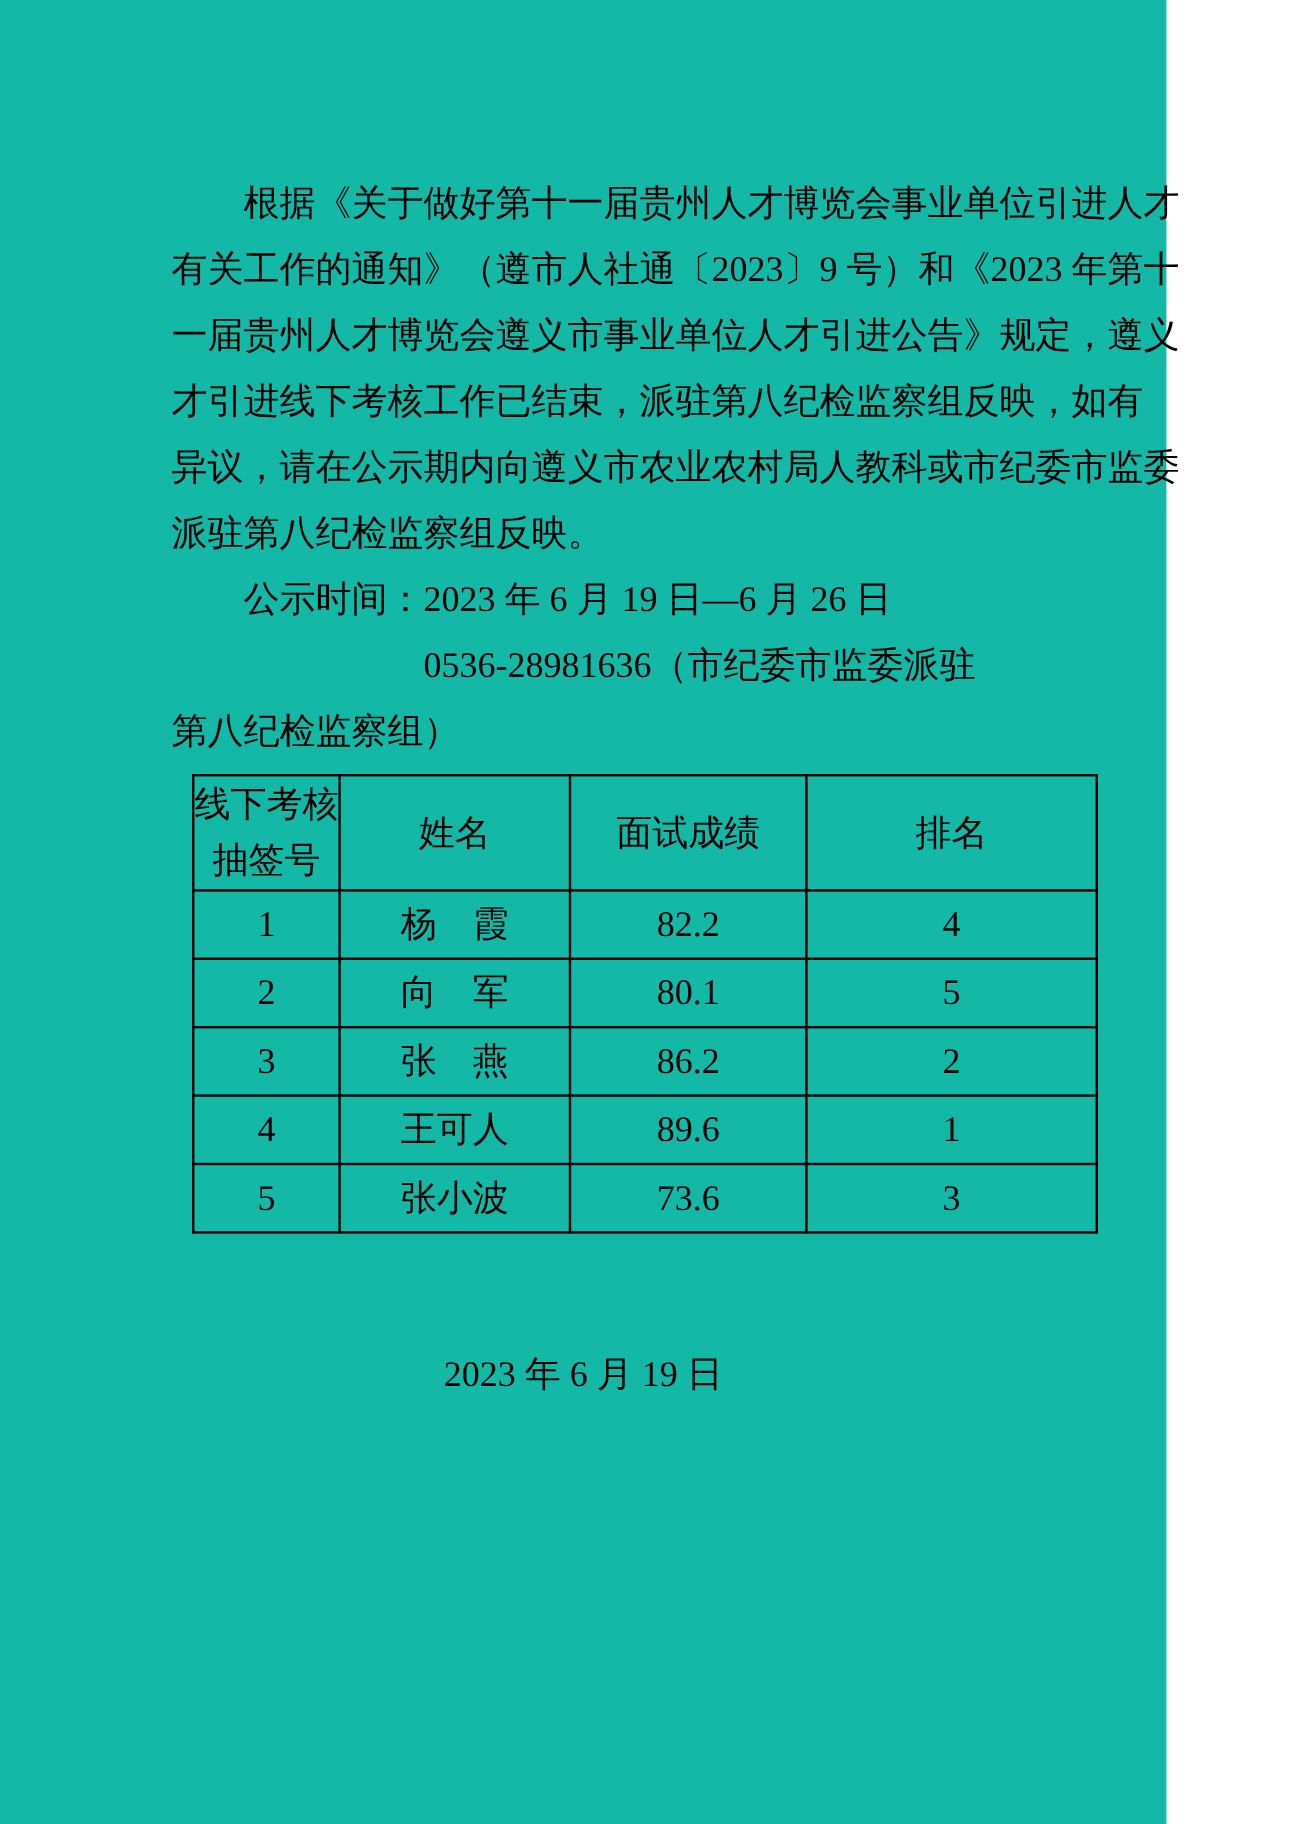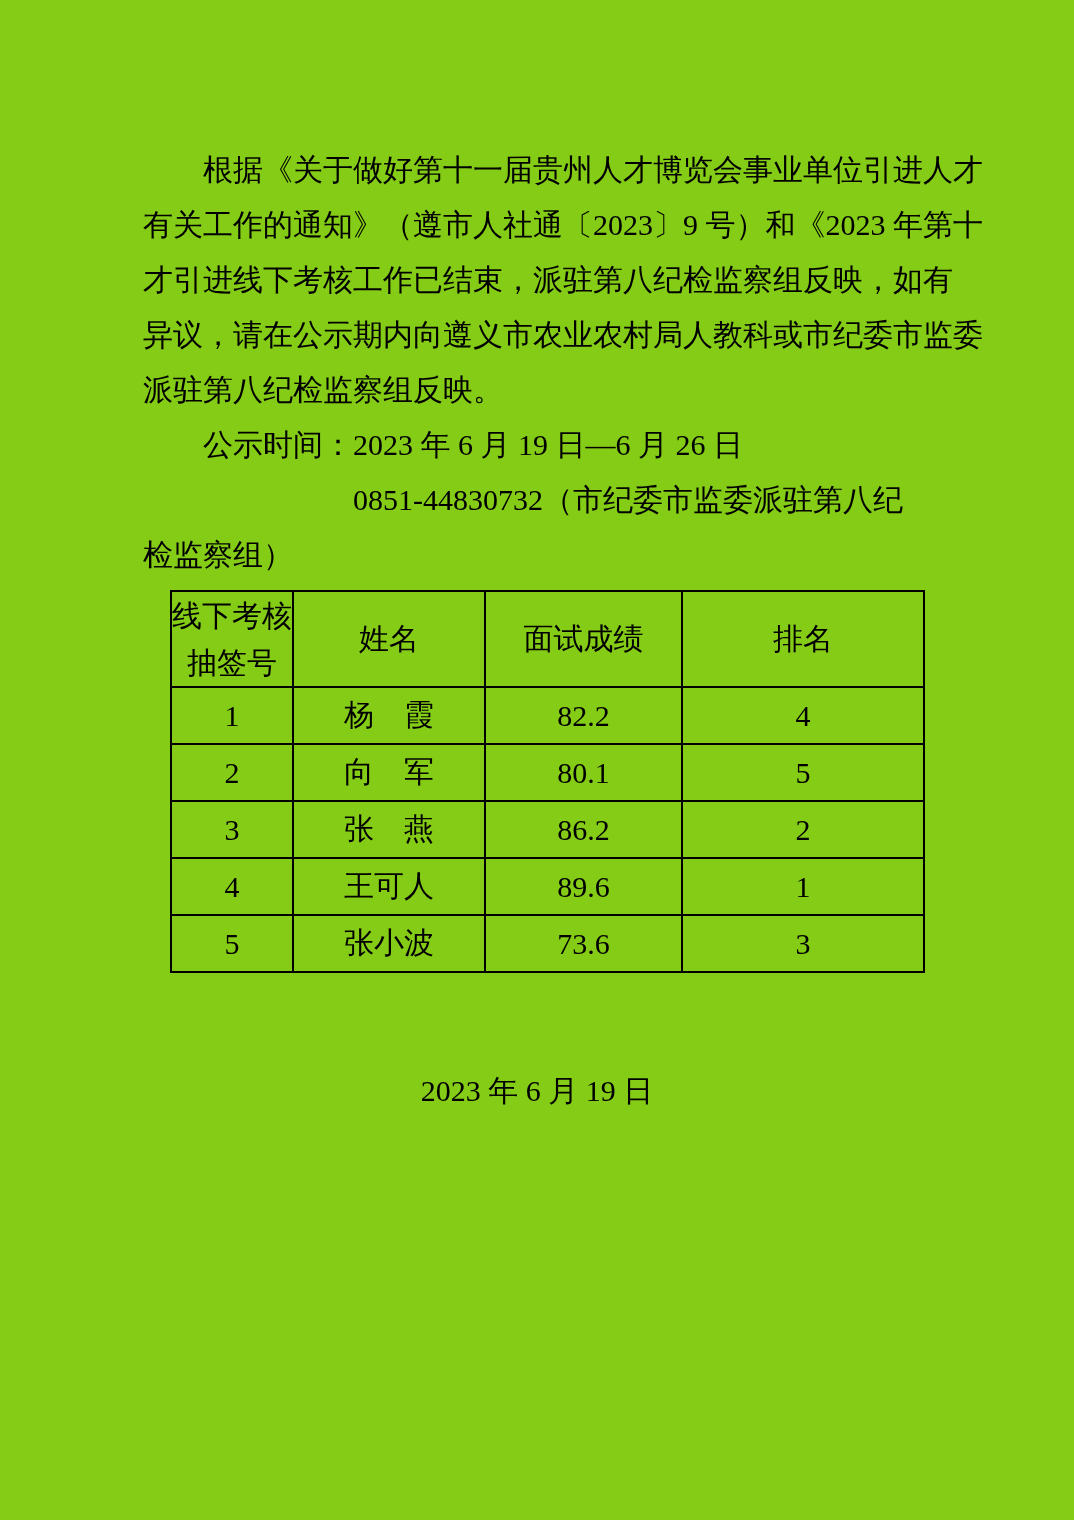--- a/index.html
+++ b/index.html
@@ -9,24 +9,24 @@
   }
   body {
     width: 1074px;
     height: 1520px;
     overflow: hidden;
     color: #000000;
     font-family: "Liberation Serif", "DejaVu Serif", serif;
   }
   .page {
     box-sizing: border-box;
-    width: 1074px;
+    width: 972px;
     height: 1520px;
     padding: 142px 143px 0 143px;
-    background: #84cc16;
+    background: #14b8a6;
   }
   .para-line {
     font-size: 30px;
     line-height: 55px;
     text-align: justify;
     text-align-last: justify;
     white-space: nowrap;
   }
   .para-line.first-line {
     text-indent: 60px;
@@ -41,21 +41,21 @@
     line-height: 55px;
     text-indent: 60px;
   }
   .info-line.phone-second {
     text-indent: 210px;
   }
   table.score-table {
     border-collapse: collapse;
     table-layout: fixed;
     width: 753px;
-    margin: 8px 0 0 27px;
+    margin: 8px 0 0 17px;
   }
   .score-table td, .score-table th {
     border: 2px solid #000000;
     text-align: center;
     vertical-align: middle;
     padding: 0;
     font-weight: normal;
   }
   .score-table thead tr {
     height: 95px;
@@ -82,27 +82,28 @@
   }
 </style>
 </head>
 <body>
 
 <div class="page">
 
   <div>
     <div class="para-line first-line">根据《关于做好第十一届贵州人才博览会事业单位引进人才</div>
     <div class="para-line">有关工作的通知》（遵市人社通〔2023〕9 号）和《2023 年第十</div>
+    <div class="para-line">一届贵州人才博览会遵义市事业单位人才引进公告》规定，遵义</div>
     <div class="para-line">才引进线下考核工作已结束，派驻第八纪检监察组反映，如有</div>
     <div class="para-line">异议，请在公示期内向遵义市农业农村局人教科或市纪委市监委</div>
     <div class="para-line last-line">派驻第八纪检监察组反映。</div>
   </div>
 
   <div class="info-line">公示时间：2023 年 6 月 19 日—6 月 26 日</div>
-  <div class="info-line phone-second">0851-44830732（市纪委市监委派驻第八纪检监察组）</div>
+  <div class="info-line phone-second">0536-28981636（市纪委市监委派驻第八纪检监察组）</div>
 
   <table class="score-table">
     <colgroup>
       <col style="width:122px">
       <col style="width:192px">
       <col style="width:197px">
       <col style="width:242px">
     </colgroup>
     <thead>
       <tr>

